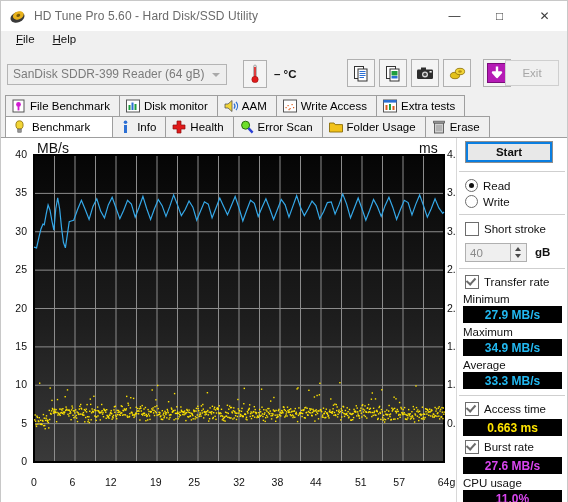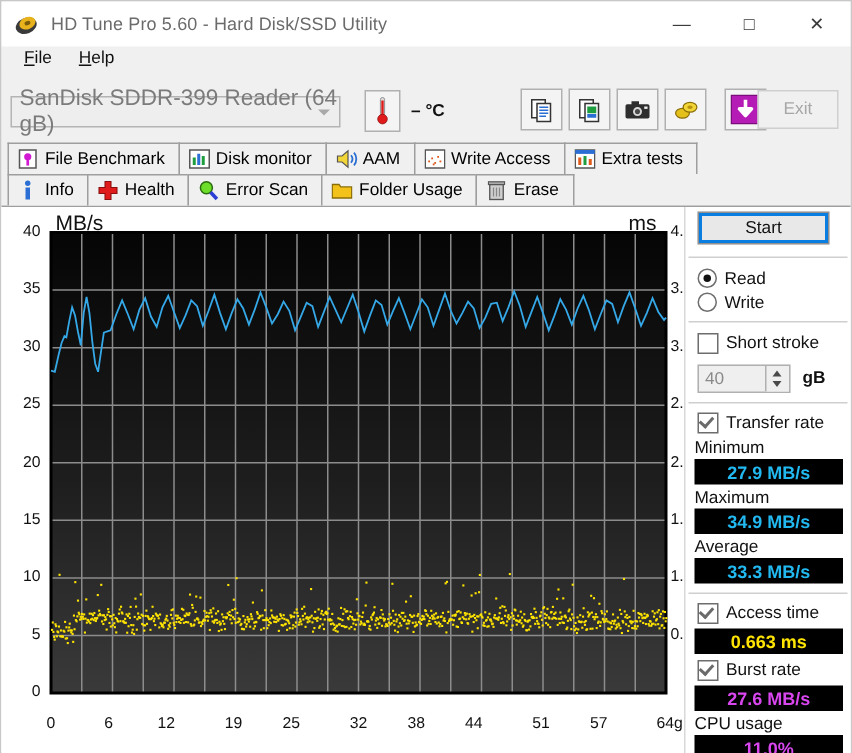--- a/index.html
+++ b/index.html
@@ -21,21 +21,21 @@
 
   
   .menubar{height:22px;background:#f0f0f0;display:flex;align-items:flex-start;padding-left:6px;}
   .menuitem{padding:2px 9px;font-size:11.5px;color:#111;}
   .menuitem u{text-decoration:underline;}
 
   
   .toolbar{height:42px;background:#f0f0f0;display:flex;align-items:center;padding:0 6px;position:relative;}
   .combo{
     width:220px;height:21px;border:1px solid #b4b4b4;background:#eeeeee;
-    display:flex;align-items:center;box-sizing:border-box;color:#7b7b7b;font-size:15px;
+    display:flex;align-items:center;box-sizing:border-box;color:#7b7b7b;font-size:12px;
     padding-left:5px;position:relative;
   }
   .combo .arrow{position:absolute;right:6px;top:8px;width:0;height:0;
     border-left:4px solid transparent;border-right:4px solid transparent;border-top:4px solid #a9a9a9;}
   .tempbox{margin-left:16px;display:flex;align-items:center;}
   .thermo{width:24px;height:28px;border:1px solid #b0b0b0;background:#f4f4f4;display:flex;align-items:center;justify-content:center;box-sizing:border-box;}
   .temptext{margin-left:7px;font-size:11.5px;font-weight:bold;color:#111;}
   .tbicons{position:absolute;left:346px;top:6px;display:flex;gap:4px;}
   .tbtn{width:28px;height:28px;border:1px solid #b0b0b0;background:#f4f4f4;display:flex;align-items:center;justify-content:center;box-sizing:border-box;}
   .tbtn.pad{margin-left:8px;}
@@ -62,21 +62,21 @@
   
   .axlbl{position:absolute;font-size:14px;color:#111;}
   .ytick{position:absolute;font-size:10.5px;color:#111;text-align:right;width:22px;}
   .y2tick{position:absolute;font-size:10.5px;color:#111;text-align:left;width:30px;}
   .xtick{position:absolute;font-size:10.5px;color:#111;text-align:center;}
 
   
   .startbtn{
     position:absolute;left:8px;top:3px;width:88px;height:22px;
     background:#e8e8e8;border:1px solid #8f8f8f;outline:2px solid #0a7ee0;outline-offset:-3px;
-    display:flex;align-items:center;justify-content:center;font-size:11.5px;color:#111;box-sizing:border-box;
+    display:flex;align-items:center;justify-content:center;font-size:11.5px;color:#111;box-sizing:border-box;font-weight:bold;
   }
   .hr{position:absolute;left:2px;width:106px;height:1px;background:#cfcfcf;}
   .radio-row{position:absolute;left:8px;display:flex;align-items:center;gap:5px;font-size:11.5px;color:#111;}
   .radio{width:11px;height:11px;border:1px solid #6d6d6d;border-radius:50%;background:#fff;display:inline-block;position:relative;flex:none;}
   .radio.on::after{content:"";position:absolute;left:2.5px;top:2.5px;width:5px;height:5px;border-radius:50%;background:#111;}
   .cb-row{position:absolute;left:8px;display:flex;align-items:center;gap:5px;font-size:11.5px;color:#111;}
   .cb{width:12px;height:12px;border:1px solid #6d6d6d;background:#fff;display:inline-block;position:relative;flex:none;}
   .cb.on::after{content:"";position:absolute;left:2px;top:0px;width:4px;height:7px;border:solid #6b6b6b;border-width:0 2px 2px 0;transform:rotate(42deg);}
   .spin{position:absolute;left:8px;width:62px;height:19px;border:1px solid #b0b0b0;background:#efefef;box-sizing:border-box;
     display:flex;align-items:center;padding-left:4px;color:#8a8a8a;font-size:11.5px;}
@@ -240,20 +240,29 @@
               <rect x="2.5" y="6" width="2" height="5" fill="#e05a1b"></rect>
               <rect x="6" y="5" width="2" height="6" fill="#1e9e3e"></rect>
               <rect x="9.5" y="7" width="2" height="4" fill="#e05a1b"></rect>
             </svg>
         </span>
         <span>Extra tests</span>
       </div>
     </div>
 
     <div class="tabrow tabrow2">
+      <div class="tab active" style="padding-left:26px;padding-right:22px;position:relative;">
+        <span style="position:absolute;left:8px;top:3px;">
+          <svg width="11" height="14" viewBox="0 0 11 14">
+              <ellipse cx="5.5" cy="5" rx="3.6" ry="4.2" fill="#f2d537" stroke="#8a6d07" stroke-width=".8"></ellipse>
+              <rect x="3.8" y="9" width="3.4" height="3.2" fill="#9a9a9a" stroke="#555" stroke-width=".6"></rect>
+            </svg>
+        </span>
+        <span>Benchmark</span>
+      </div>
       <div class="tab" style="padding-left:24px;position:relative;">
         <span style="position:absolute;left:8px;top:3px;">
           <svg width="9" height="14" viewBox="0 0 9 14">
               <circle cx="4.5" cy="2.2" r="1.8" fill="#2b6fd4"></circle>
               <rect x="3" y="5" width="3" height="8" fill="#2b6fd4"></rect>
             </svg>
         </span>
         <span>Info</span>
       </div>
       <div class="tab" style="padding-left:24px;position:relative;">

